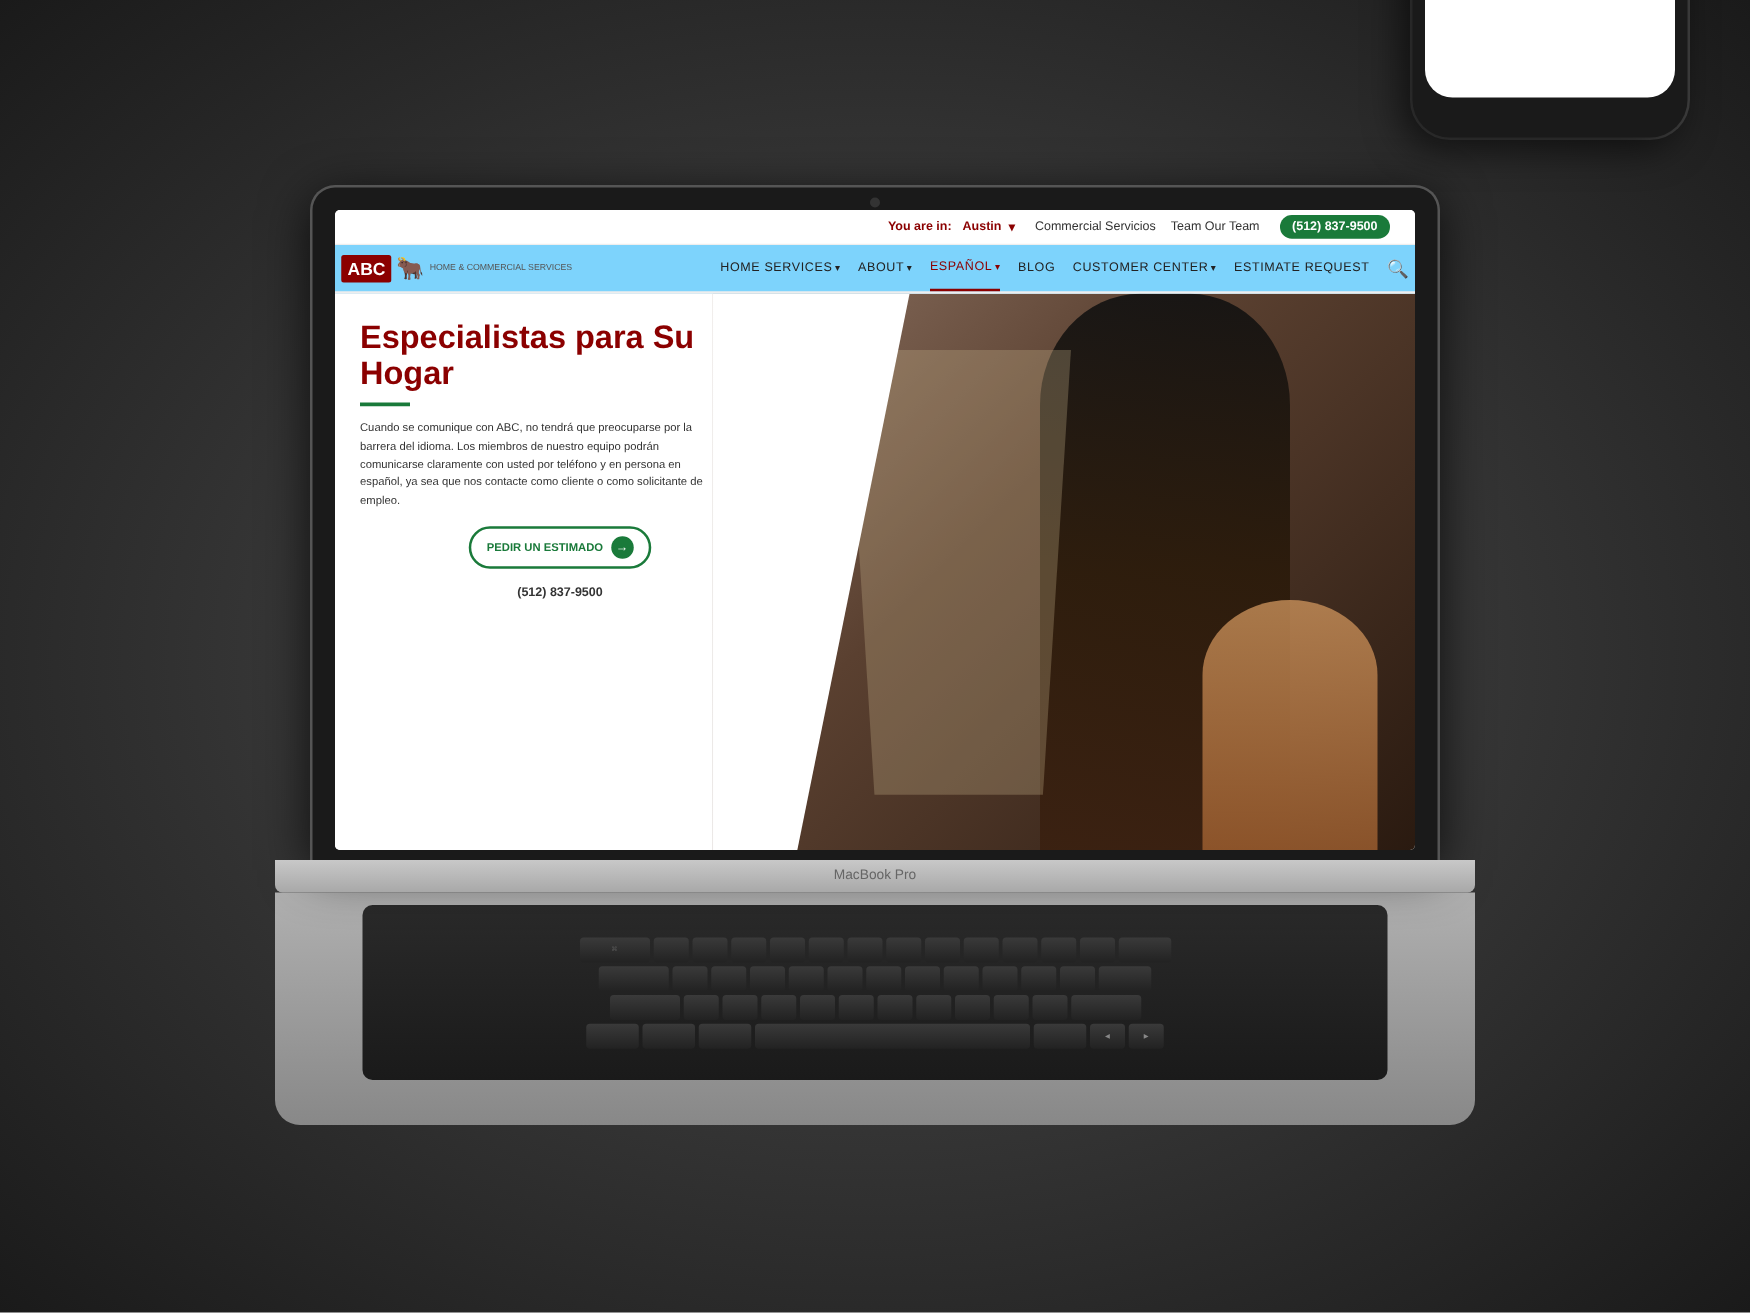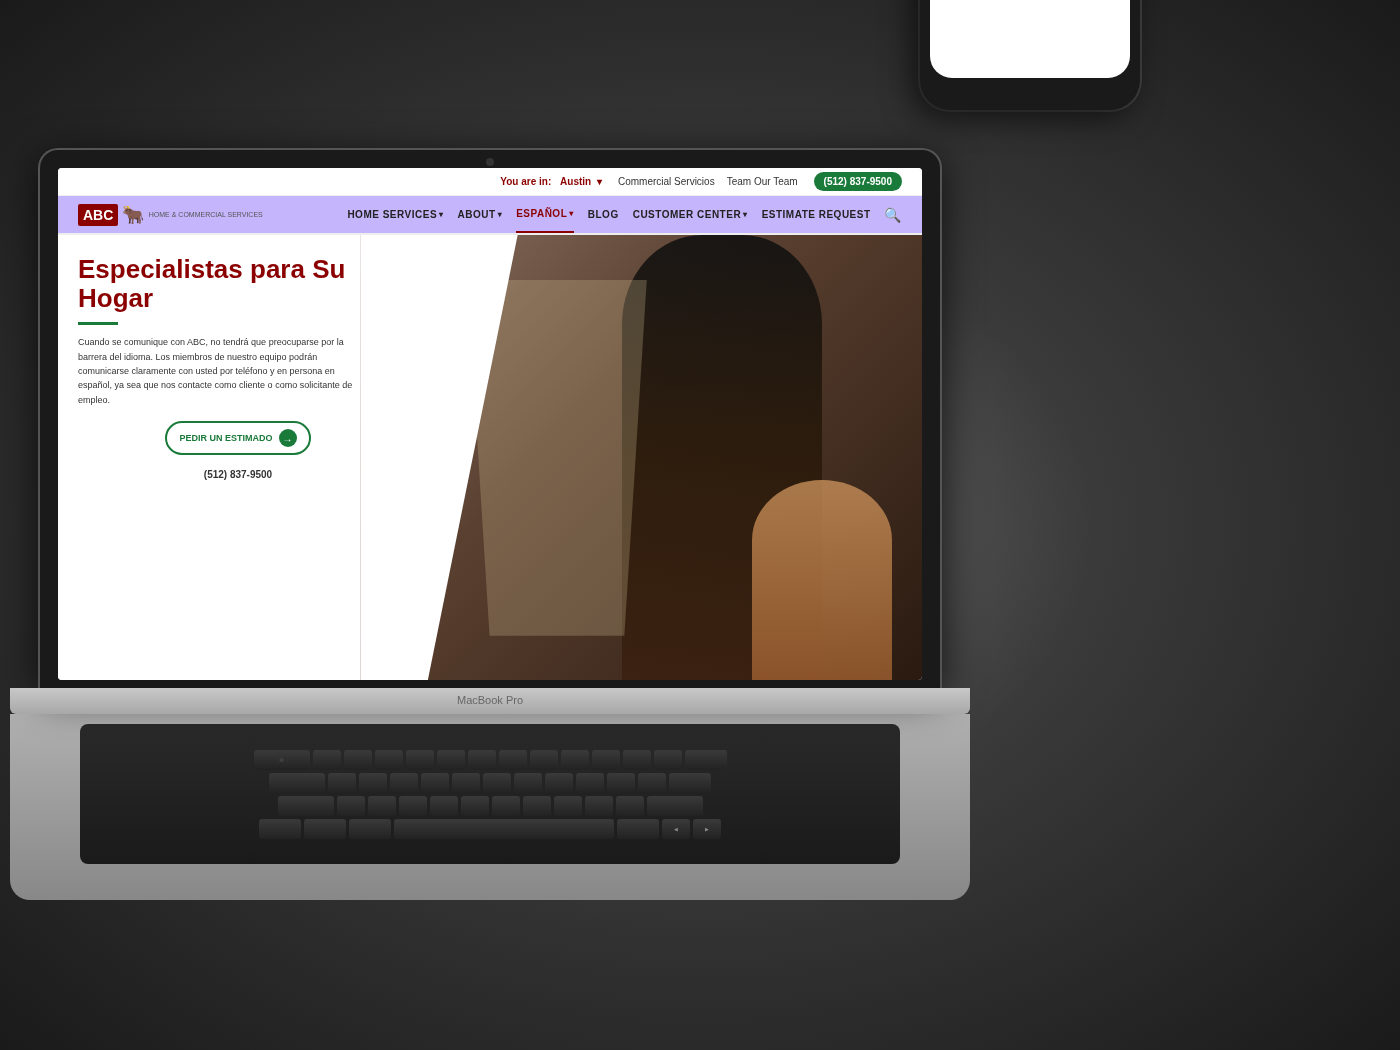--- a/index.html
+++ b/index.html
@@ -163,22 +163,22 @@
       background: #1a7a3a;
       color: white;
       padding: 4px 10px;
       border-radius: 20px;
       font-size: 10px;
       font-weight: bold;
     }
 
     
     .main-nav {
-      background: #c4b5fd;
-      padding: 0 20px;
+      background: #7dd3fc;
+      padding: 0 5px;
       display: flex;
       align-items: center;
       gap: 2px;
       border-bottom: 2px solid #eee;
     }
 
     .logo-area {
       display: flex;
       align-items: center;
       gap: 4px;
@@ -204,21 +204,21 @@
     .nav-links {
       display: flex;
       gap: 14px;
       align-items: center;
       flex: 1;
       justify-content: flex-end;
     }
 
     .nav-item {
       font-size: 10px;
-      font-weight: bold;
+      font-weight: normal;
       color: #222;
       text-transform: uppercase;
       letter-spacing: 0.5px;
       padding: 12px 0;
       cursor: pointer;
       display: flex;
       align-items: center;
       gap: 2px;
     }
 
@@ -372,21 +372,21 @@
       display: flex;
       align-items: flex-start;
       padding: 8px 10px;
       border-bottom: 1px solid #f0f0f0;
       gap: 8px;
     }
   </style>
 </head>
 <body>
 
-<div style="position: relative; width: 1400px; height: 1050px; display: flex; align-items: center; ">
+<div style="position: relative; width: 1400px; height: 1050px; display: flex; align-items: center; justify-content: center;">
 
   <div class="macbook" style="position: relative;">
 
     <div class="macbook-screen">
       <div class="macbook-display">
 
         <div class="website">
 
           <div class="top-bar">
             <div class="location-pill">

